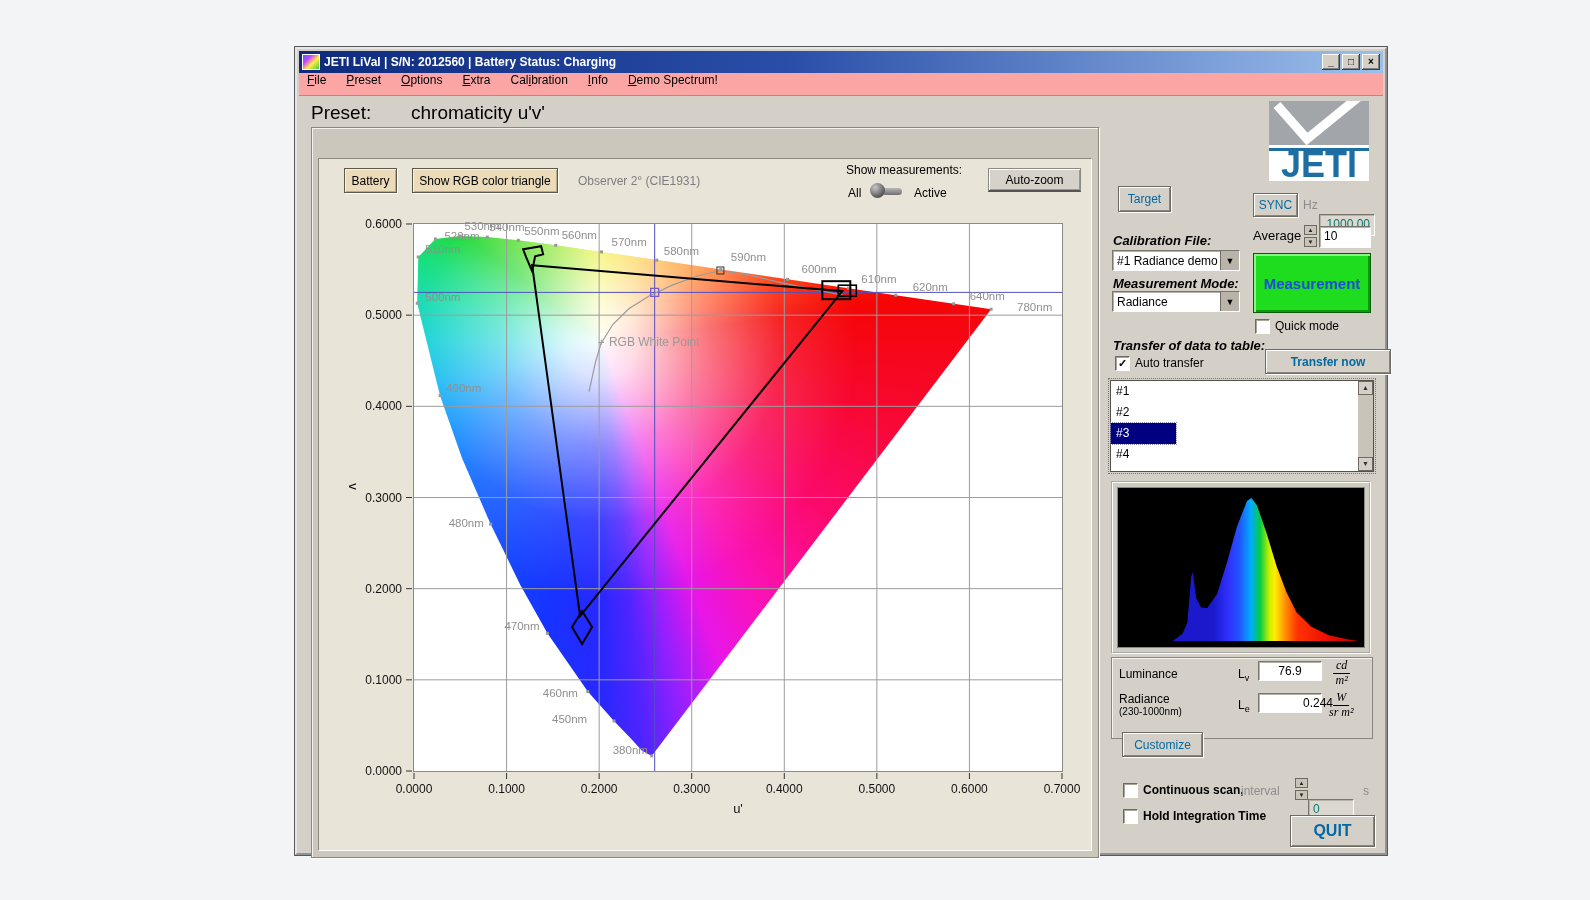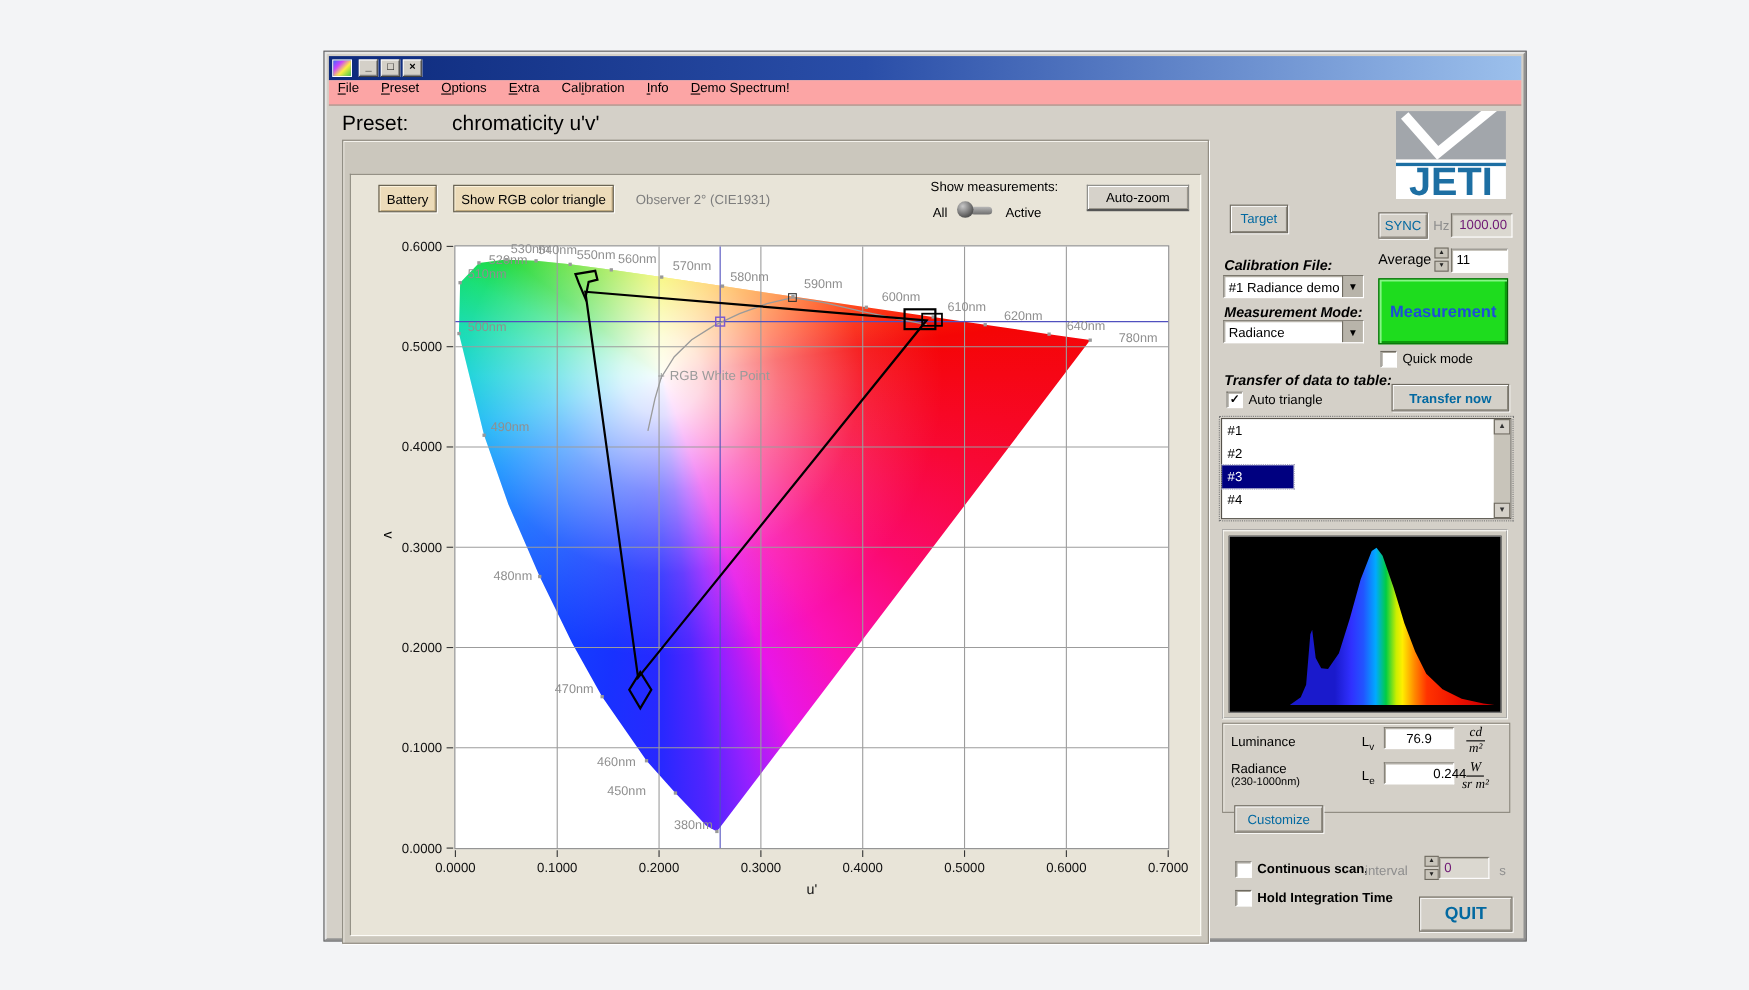--- a/index.html
+++ b/index.html
@@ -60,21 +60,21 @@
   .ylab{position:absolute;left:-64px;top:255px;font-size:13px;transform:rotate(90deg);}
   
   .btn3d{position:absolute;background:#d4d0c8;border:1px solid #6e6a60;color:#0369a1;
          box-shadow:inset 1px 1px 0 #fff,inset -1px -1px 0 #8a867c,1px 1px 0 #fff;
          font-size:12px;font-family:"Liberation Sans",sans-serif;padding:0;}
   .lbl{position:absolute;font-size:12px;white-space:nowrap;}
   .bold-it{font-weight:bold;font-style:italic;}
   .gray-lbl{color:#8d8d8d;}
   .field{position:absolute;background:#fff;border:1px solid;border-color:#7a766c #fff #fff #7a766c;
          box-shadow:inset 1px 1px 0 #b6b2a8;font-size:12px;padding:2px 4px;box-sizing:border-box;}
-  .field.disabled{background:#dbd8d0;color:#701a75;text-align:right;}
+  .field.disabled{background:#dbd8d0;color:#0f766e;text-align:right;margin-top:20px;}
   .dropdown{position:absolute;height:21px;background:#fff;border:1px solid;border-color:#7a766c #fff #fff #7a766c;
             box-shadow:inset 1px 1px 0 #b6b2a8;box-sizing:border-box;}
   .dropdown .val{position:absolute;left:4px;top:3px;font-size:12px;white-space:nowrap;}
   .dropdown .arrow{position:absolute;right:0;top:0;bottom:0;width:18px;background:#b8b4aa;
             border-left:1px solid #6e6a60;display:flex;align-items:center;justify-content:center;
             font-size:9px;color:#000;}
   .spinner{position:absolute;width:13px;height:22px;}
   .spinner div{position:absolute;left:0;width:13px;height:10px;background:#c8c4ba;border:1px solid #6e6a60;
                box-sizing:border-box;font-size:6px;line-height:8px;text-align:center;color:#222;}
   .spinner .up{top:0;} .spinner .dn{bottom:0;}
@@ -100,20 +100,21 @@
   
   .logo{position:absolute;left:972px;top:52px;width:100px;height:80px;}
 </style>
 </head>
 <body>
 
 <div class="window">
 
   <div class="titlebar">
     <span class="app-icon"></span>
+    <span class="title-text">JETI LiVal | S/N: 2012560 | Battery Status: Charging</span>
     <button class="wbtn">_</button>
     <button class="wbtn">□</button>
     <button class="wbtn">×</button>
   </div>
 
   <div class="menubar" id="menubar">
       <span class="menu-item"><u>F</u>ile</span>
       <span class="menu-item"><u>P</u>reset</span>
       <span class="menu-item"><u>O</u>ptions</span>
       <span class="menu-item"><u>E</u>xtra</span>
@@ -264,43 +265,43 @@
 
   <button class="btn3d" style="left:956px;top:144px;width:45px;height:24px;">SYNC</button>
   <span class="lbl gray-lbl" style="left:1006px;top:149px;">Hz</span>
   <div class="field disabled" style="left:1022px;top:145px;width:56px;height:22px;">1000.00</div>
 
   <span class="lbl" style="left:956px;top:179px;font-size:13px;">Average</span>
   <div class="spinner" style="left:1007px;top:176px;">
     <div class="up">▲</div>
     <div class="dn">▼</div>
   </div>
-  <div class="field" style="left:1022px;top:177px;width:52px;height:22px;">11</div>
+  <div class="field" style="left:1022px;top:177px;width:52px;height:22px;">10</div>
 
   <span class="lbl bold-it" style="left:816px;top:184px;font-size:13px;">Calibration File:</span>
   <div class="dropdown" style="left:815px;top:201px;width:128px;">
     <span class="val">#1  Radiance demo</span>
     <span class="arrow">▼</span>
   </div>
 
   <span class="lbl bold-it" style="left:816px;top:227px;font-size:13px;">Measurement Mode:</span>
   <div class="dropdown" style="left:815px;top:242px;width:128px;">
     <span class="val">Radiance</span>
     <span class="arrow">▼</span>
   </div>
 
   <button class="green-btn" style="left:956px;top:204px;width:118px;height:60px;">Measurement</button>
 
   <span class="cb" style="left:958px;top:270px;"></span>
   <span class="lbl" style="left:978px;top:270px;">Quick mode</span>
 
   <span class="lbl bold-it" style="left:816px;top:289px;font-size:13px;">Transfer of data to table:</span>
   <span class="cb" style="left:818px;top:307px;">✓</span>
-  <span class="lbl" style="left:838px;top:307px;">Auto triangle</span>
-  <button class="btn3d" style="left:968px;top:300px;width:107px;height:25px;font-weight:bold;">Transfer now</button>
+  <span class="lbl" style="left:838px;top:307px;">Auto transfer</span>
+  <button class="btn3d" style="left:968px;top:300px;width:126px;height:25px;font-weight:bold;">Transfer now</button>
 
   <div class="listbox" style="left:813px;top:331px;width:262px;height:90px;">
     <div id="listitems">
         <div class="list-item">#1</div>
         <div class="list-item">#2</div>
         <div class="list-item sel">#3</div>
         <div class="list-item">#4</div>
       </div>
     <div class="vscroll">
       <div class="sb" style="top:0;">▲</div>

